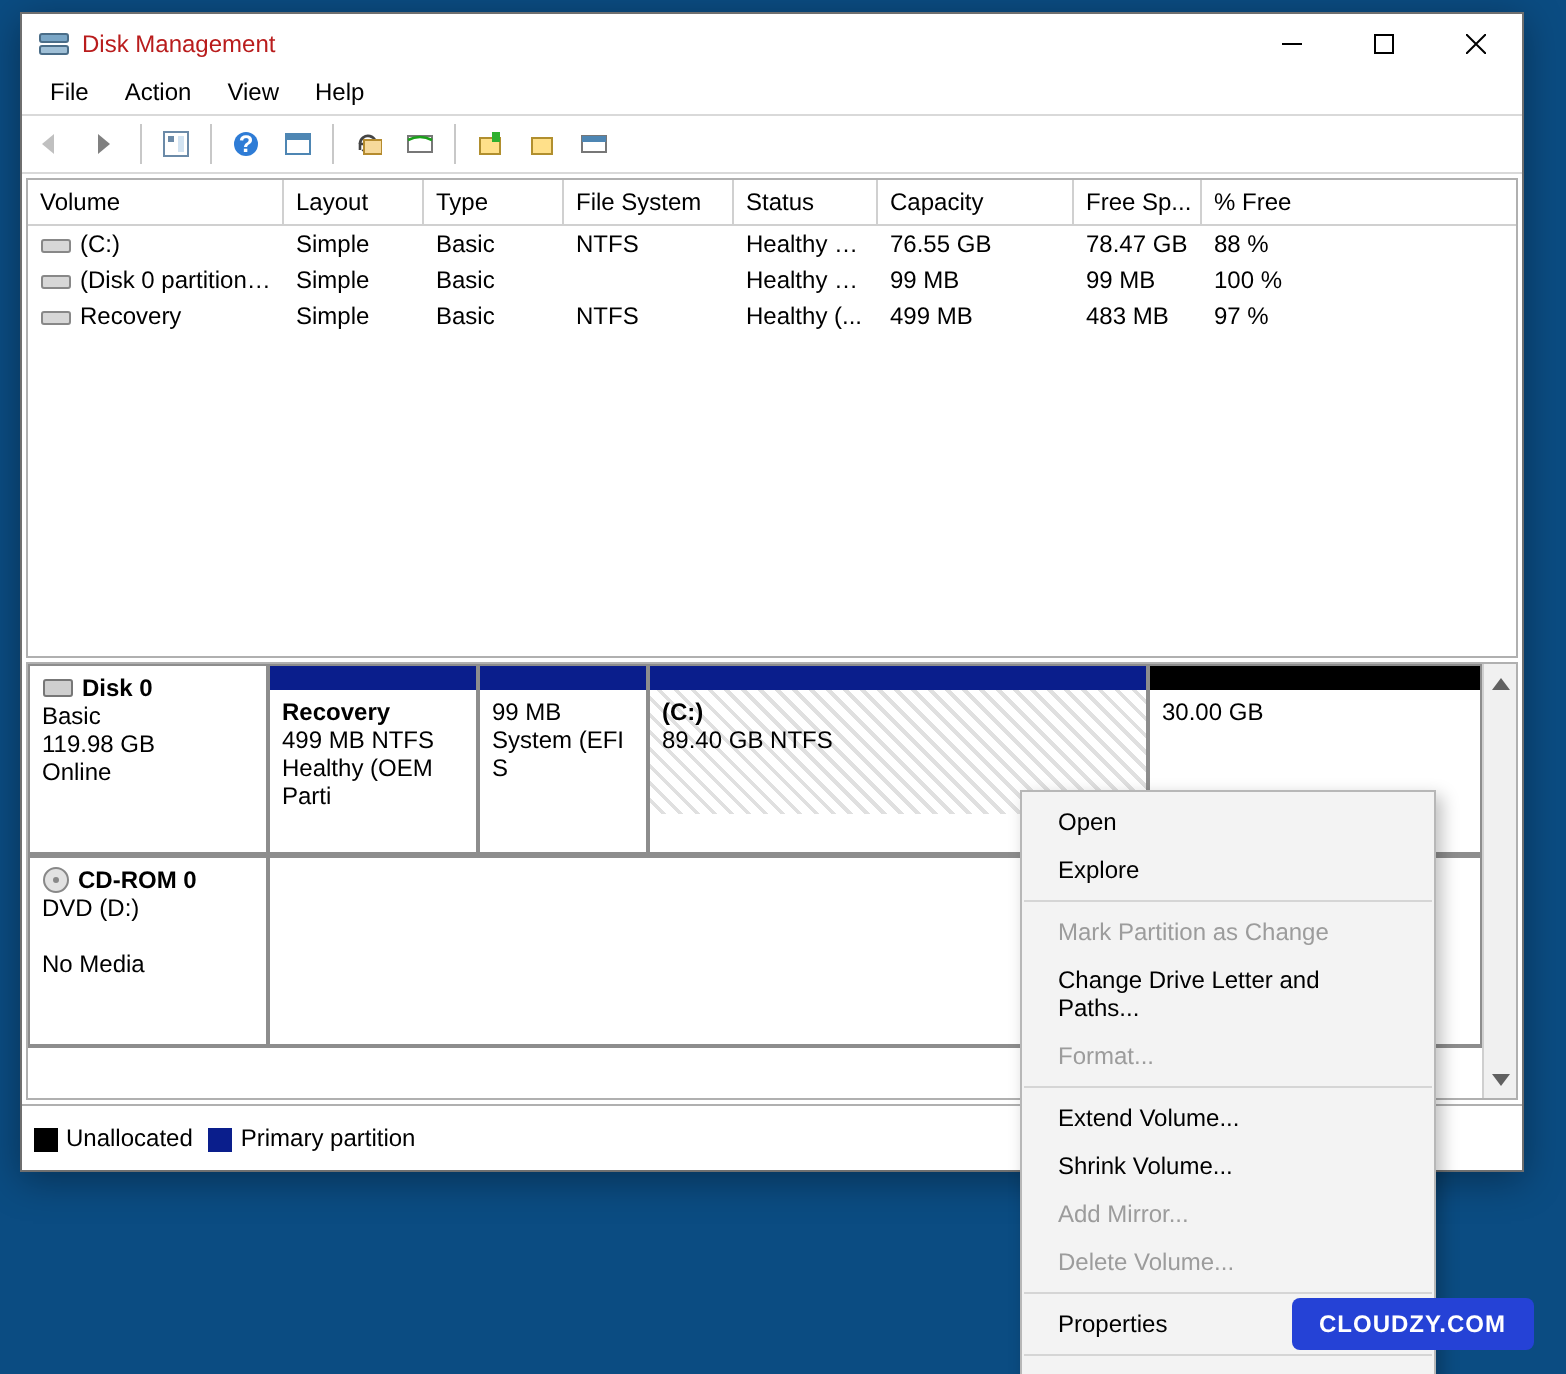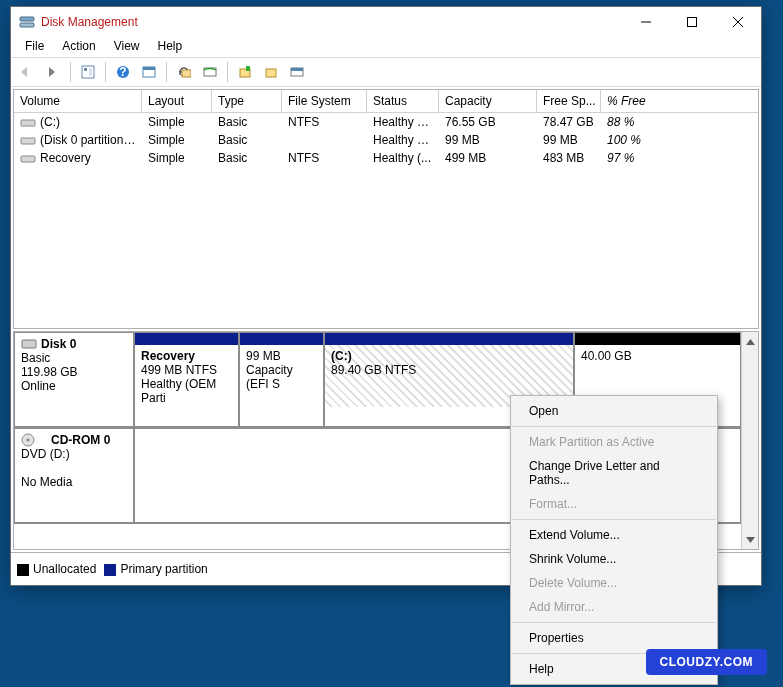--- a/index.html
+++ b/index.html
@@ -37,21 +37,21 @@
   .drv-ico { width:16px; height:12px; display:inline-flex; vertical-align:middle; margin-right:4px; }
 
   
   .c-volume { width:128px; }
   .c-layout { width:70px; }
   .c-type   { width:70px; }
   .c-fs     { width:85px; }
   .c-status { width:72px; }
   .c-cap    { width:98px; }
   .c-free   { width:64px; }
-  .c-pct    { width:80px;font-style:italic; }
+  .c-pct    { width:80px; }
 
   
   .gfx-pane { flex:1; border:1px solid #b0b0b0; margin:0 2px 2px 2px; position:relative; overflow:hidden; }
   .gfx-scroll { position:absolute; right:0; top:0; bottom:0; width:17px; background:#f0f0f0; border-left:1px solid #cfcfcf; display:flex; flex-direction:column; align-items:center; justify-content:space-between; padding:2px 0;}
   .gfx-inner { position:absolute; left:0; top:0; right:17px; bottom:0; }
 
   .disk-row { display:flex; border-bottom:1px solid #8d8d8d;justify-content:center; }
   .disk-info { width:120px; border:1px solid #8d8d8d; border-right:1px solid #8d8d8d; padding:4px 6px; }
   .disk-info .bold { font-weight:600; }
   .disk-strip { flex:1; display:flex; padding:0; }
@@ -279,43 +279,43 @@
               <div class="bold">Recovery</div>
               <div>499 MB NTFS</div>
               <div>Healthy (OEM Parti</div>
             </div>
           </div>
           <div class="part-wrap" style="width:85px">
             <div class="strip-top" style="background:#0a1e8c"></div>
             <div class="part-body">
               <div class="bold"></div>
               <div>99 MB</div>
-              <div>Capacity (EFI S</div>
+              <div>System (EFI S</div>
             </div>
           </div>
           <div class="part-wrap" style="width:250px">
             <div class="strip-top" style="background:#0a1e8c"></div>
             <div class="part-body hatched">
               <div class="bold">(C:)</div>
               <div>89.40 GB NTFS</div>
             </div>
           </div>
           <div class="part-wrap" style="flex:1">
             <div class="strip-top" style="background:#000"></div>
             <div class="part-body">
               <div class="bold"></div>
-              <div>40.00 GB</div>
+              <div>30.00 GB</div>
             </div>
           </div>
         </div>
       </div>
 
       <div class="disk-row" style="height:96px">
         <div class="disk-info">
-          <div style="display:flex;align-items:center;gap:16px">
+          <div style="display:flex;align-items:center;gap:4px">
             <span>
                 <svg width="14" height="14">
                   <circle cx="7" cy="7" r="6" fill="#e2e2e2" stroke="#888"></circle>
                   <circle cx="7" cy="7" r="1.5" fill="#888"></circle>
                 </svg>
               </span>
             <span class="bold">CD-ROM 0</span>
           </div>
           <div>DVD (D:)</div>
           <div style="height:14px"></div>
@@ -339,28 +339,29 @@
   </div>
 
   <div class="legend">
     <span><span class="swatch sw-black"></span><span>Unallocated</span></span>
     <span><span class="swatch sw-blue"></span><span>Primary partition</span></span>
   </div>
 </div>
 
 <div class="ctx">
   <div class="ctx-item">Open</div>
+  <div class="ctx-item">Explore</div>
   <div class="ctx-sep"></div>
-  <div class="ctx-item disabled">Mark Partition as Active</div>
+  <div class="ctx-item disabled">Mark Partition as Change</div>
   <div class="ctx-item">Change Drive Letter and Paths...</div>
   <div class="ctx-item disabled">Format...</div>
   <div class="ctx-sep"></div>
   <div class="ctx-item">Extend Volume...</div>
   <div class="ctx-item">Shrink Volume...</div>
+  <div class="ctx-item disabled">Add Mirror...</div>
   <div class="ctx-item disabled">Delete Volume...</div>
-  <div class="ctx-item disabled">Add Mirror...</div>
   <div class="ctx-sep"></div>
   <div class="ctx-item">Properties</div>
   <div class="ctx-sep"></div>
   <div class="ctx-item">Help</div>
 </div>
 
 <div class="watermark">CLOUDZY.COM</div>
 
 </body></html>

